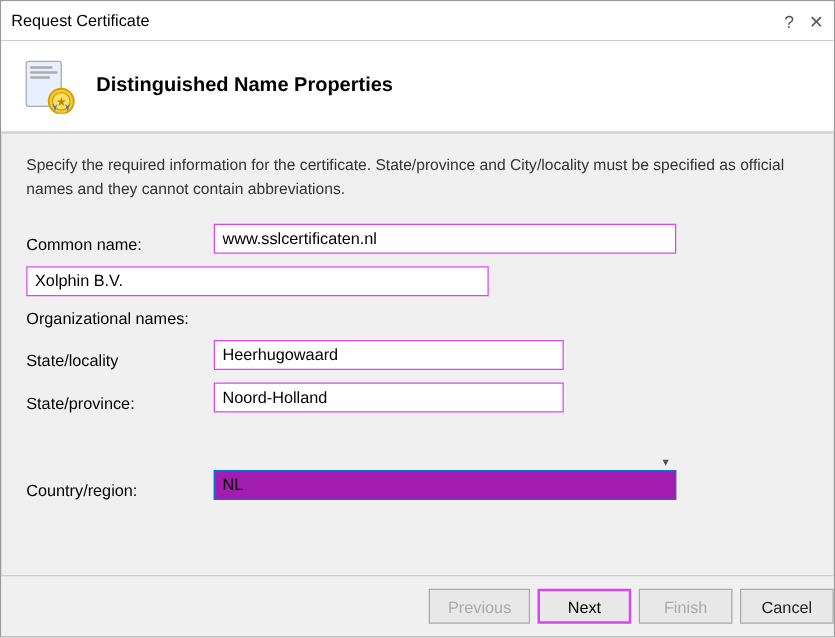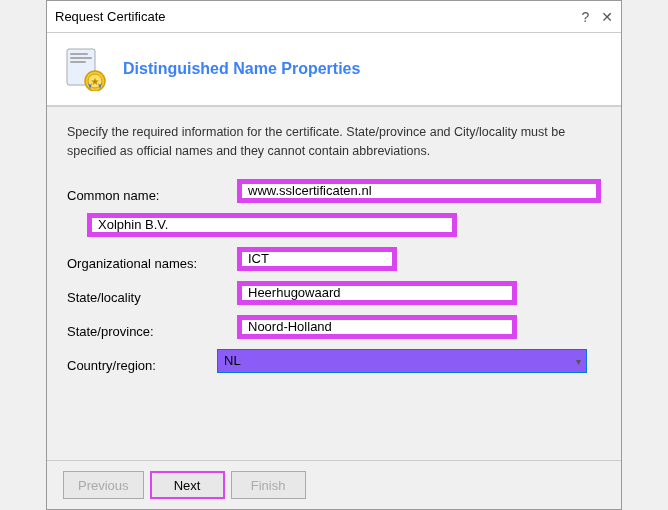--- a/index.html
+++ b/index.html
@@ -8,21 +8,21 @@
       font-size: 13px;
       background: #f0f0f0;
       display: flex;
       align-items: center;
       justify-content: center;
       width: 668px;
       height: 510px;
       overflow: hidden;
     }
     .window {
-      width: 576px;
+      width: 668px;
       height: 510px;
       background: #f0f0f0;
       border: 1px solid #999;
       display: flex;
       flex-direction: column;
     }
     .title-bar {
       background: #fff;
       border-bottom: 1px solid #ccc;
       padding: 6px 8px;
@@ -61,21 +61,21 @@
       gap: 16px;
     }
     .cert-icon {
       width: 44px;
       height: 44px;
       flex-shrink: 0;
     }
     .header-title {
       font-size: 16px;
       font-weight: 600;
-      color: #3b82f6;
+      color: #000000;
     }
     
     .content {
       flex: 1;
       padding: 16px 20px;
       overflow-y: auto;
     }
     .description {
       font-size: 12.5px;
       color: #333;
@@ -87,28 +87,27 @@
       align-items: flex-end;
       margin-bottom: 10px;
     }
     .form-label {
       width: 150px;
       font-size: 13px;
       color: #000;
       flex-shrink: 0;
     }
     .form-input {
-      border: 5px solid #d946ef;
+      border: 1px solid #d946ef;
       padding: 3px 6px;
       font-size: 13px;
       font-family: inherit;
       outline: none;
       background: #fff;
       height: 24px;
-      margin-left: 20px;
     }
     .input-long {
       width: 370px;
     }
     .input-medium {
       width: 280px;
     }
     .input-short {
       width: 160px;
     }
@@ -116,42 +115,44 @@
       position: relative;
       width: 370px;
     }
     .form-select {
       width: 100%;
       border: 1px solid #0078d7;
       padding: 3px 24px 3px 6px;
       font-size: 13px;
       font-family: inherit;
       height: 24px;
-      background: #8b5cf6;
+      background: #a21caf;
       appearance: none;
       -webkit-appearance: none;
       outline: none;
       cursor: pointer;
+      margin-top: 36px;
     }
     .select-arrow {
       position: absolute;
       right: 6px;
       top: 50%;
       transform: translateY(-50%);
       font-size: 10px;
       color: #555;
       pointer-events: none;
     }
     
     .footer {
       border-top: 1px solid #ccc;
-      padding: 10px 16px;
+      padding: 10px 0;
       background: #f0f0f0;
       display: flex;
       align-items: center;
+      justify-content: flex-end;
       gap: 6px;
     }
     .btn {
       min-width: 75px;
       height: 28px;
       padding: 0 14px;
       font-size: 13px;
       font-family: inherit;
       cursor: pointer;
       border: 1px solid #aaa;
@@ -214,21 +215,20 @@
         <label class="form-label">Common name:</label>
         <input class="form-input input-long" type="text" value="www.sslcertificaten.nl" style="">
       </div>
 
       <div class="form-row">
         <input class="form-input input-long" type="text" value="Xolphin B.V." style="">
       </div>
 
       <div class="form-row">
         <label class="form-label">Organizational names:</label>
-        <input class="form-input input-short" type="text" value="ICT" style="">
       </div>
 
       <div class="form-row">
         <label class="form-label">State/locality</label>
         <input class="form-input input-medium" type="text" value="Heerhugowaard" style="">
       </div>
 
       <div class="form-row">
         <label class="form-label">State/province:</label>
         <input class="form-input input-medium" type="text" value="Noord-Holland" style="">
@@ -247,14 +247,15 @@
           <span class="select-arrow">▾</span>
         </div>
       </div>
     </div>
   </div>
 
   <div class="footer">
     <button class="btn btn-disabled" disabled="">Previous</button>
     <button class="btn btn-primary">Next</button>
     <button class="btn btn-disabled" disabled="">Finish</button>
+    <button class="btn">Cancel</button>
   </div>
 </div>
 
 </body></html>

